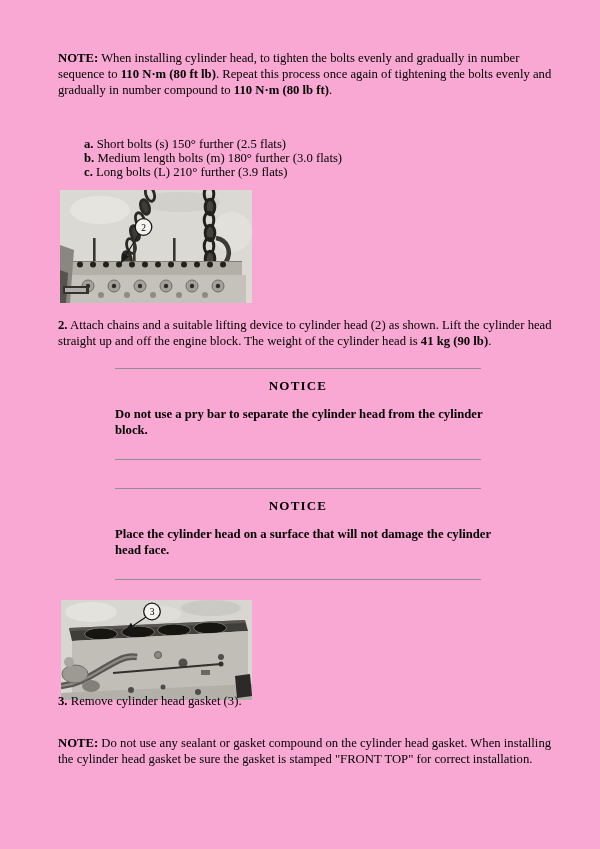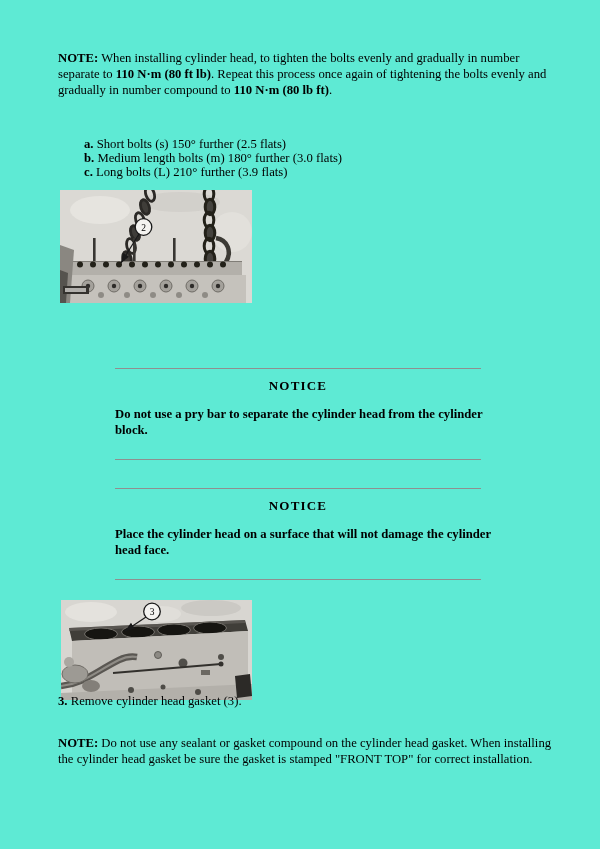--- a/index.html
+++ b/index.html
@@ -1,20 +1,20 @@
 <!DOCTYPE html>
 <html><head>
 <meta charset="utf-8">
 <style>
   html, body { margin: 0; padding: 0; background: #ffffff; }
   .page {
     position: relative;
     width: 600px;
     height: 849px;
-    background: #5eead4;
+    background: #f9a8d4;
     overflow: hidden;
     font-family: "Liberation Serif", serif;
     color: #000000;
   }
   .tb {
     position: absolute;
     font-size: 12.7px;
     line-height: 15.5px;
     white-space: nowrap;
     color: #000000;
@@ -45,21 +45,21 @@
     font-weight: bold;
     white-space: nowrap;
   }
   .rule-bottom { margin-top: 21px; }
 </style>
 </head>
 <body>
 
 <div class="page">
 
-  <div class="tb tight" style="left:58px; top:50px;"><b>NOTE:</b><span> When installing cylinder head, to tighten the bolts evenly and gradually in number</span><br><span>separate to </span><b>110 N·m (80 ft lb)</b><span>. Repeat this process once again of tightening the bolts evenly and</span><br><span>gradually in number compound to </span><b>110 N·m (80 lb ft)</b><span>.</span></div>
+  <div class="tb tight" style="left:58px; top:50px;"><b>NOTE:</b><span> When installing cylinder head, to tighten the bolts evenly and gradually in number</span><br><span>sequence to </span><b>110 N·m (80 ft lb)</b><span>. Repeat this process once again of tightening the bolts evenly and</span><br><span>gradually in number compound to </span><b>110 N·m (80 lb ft)</b><span>.</span></div>
 
 
   <div class="tb list" style="left:84px; top:138px;"><b>a.</b><span> Short bolts (s) 150° further (2.5 flats)</span><br><b>b.</b><span> Medium length bolts (m) 180° further (3.0 flats)</span><br><b>c.</b><span> Long bolts (L) 210° further (3.9 flats)</span></div>
 
   <div class="figure" style="left:60px; top:190px;" aria-label="Cylinder head (2) with two lifting chains attached">
     <svg width="192" height="113" viewBox="0 0 192 113">
       <defs>
         <marker id="arw1" markerWidth="9" markerHeight="7" refX="8" refY="3" orient="auto">
           <path d="M0,0 L8,3 L0,6 z" fill="#191919"></path>
         </marker>
@@ -146,20 +146,21 @@
       </g>
 
       <g>
         <line x1="79" y1="44" x2="61" y2="73" stroke="#191919" stroke-width="1.2" marker-end="url(#arw1)"></line>
         <circle cx="83.5" cy="37" r="8.3" fill="#f4f3f0" stroke="#191919" stroke-width="1.3"></circle>
         <text x="83.5" y="40.5" text-anchor="middle" font-size="9.5" font-family="Liberation Serif, serif" fill="#000">2</text>
       </g>
     </svg>
   </div>
 
+  <div class="tb" style="left:58px; top:318px;"><b>2.</b><span> Attach chains and a suitable lifting device to cylinder head (2) as shown. Lift the cylinder head</span><br><span>straight up and off the engine block. The weight of the cylinder head is </span><b>41 kg (90 lb)</b><span>.</span></div>
 
   <div class="notice" style="top:368px;">
     <div class="rule"></div>
     <div class="notice-title">NOTICE</div>
     <div class="notice-body"><b>Do not use a pry bar to separate the cylinder head from the cylinder</b><br><b>block.</b></div>
     <div class="rule rule-bottom"></div>
   </div>
 
   <div class="notice" style="top:488px;">
     <div class="rule"></div>

